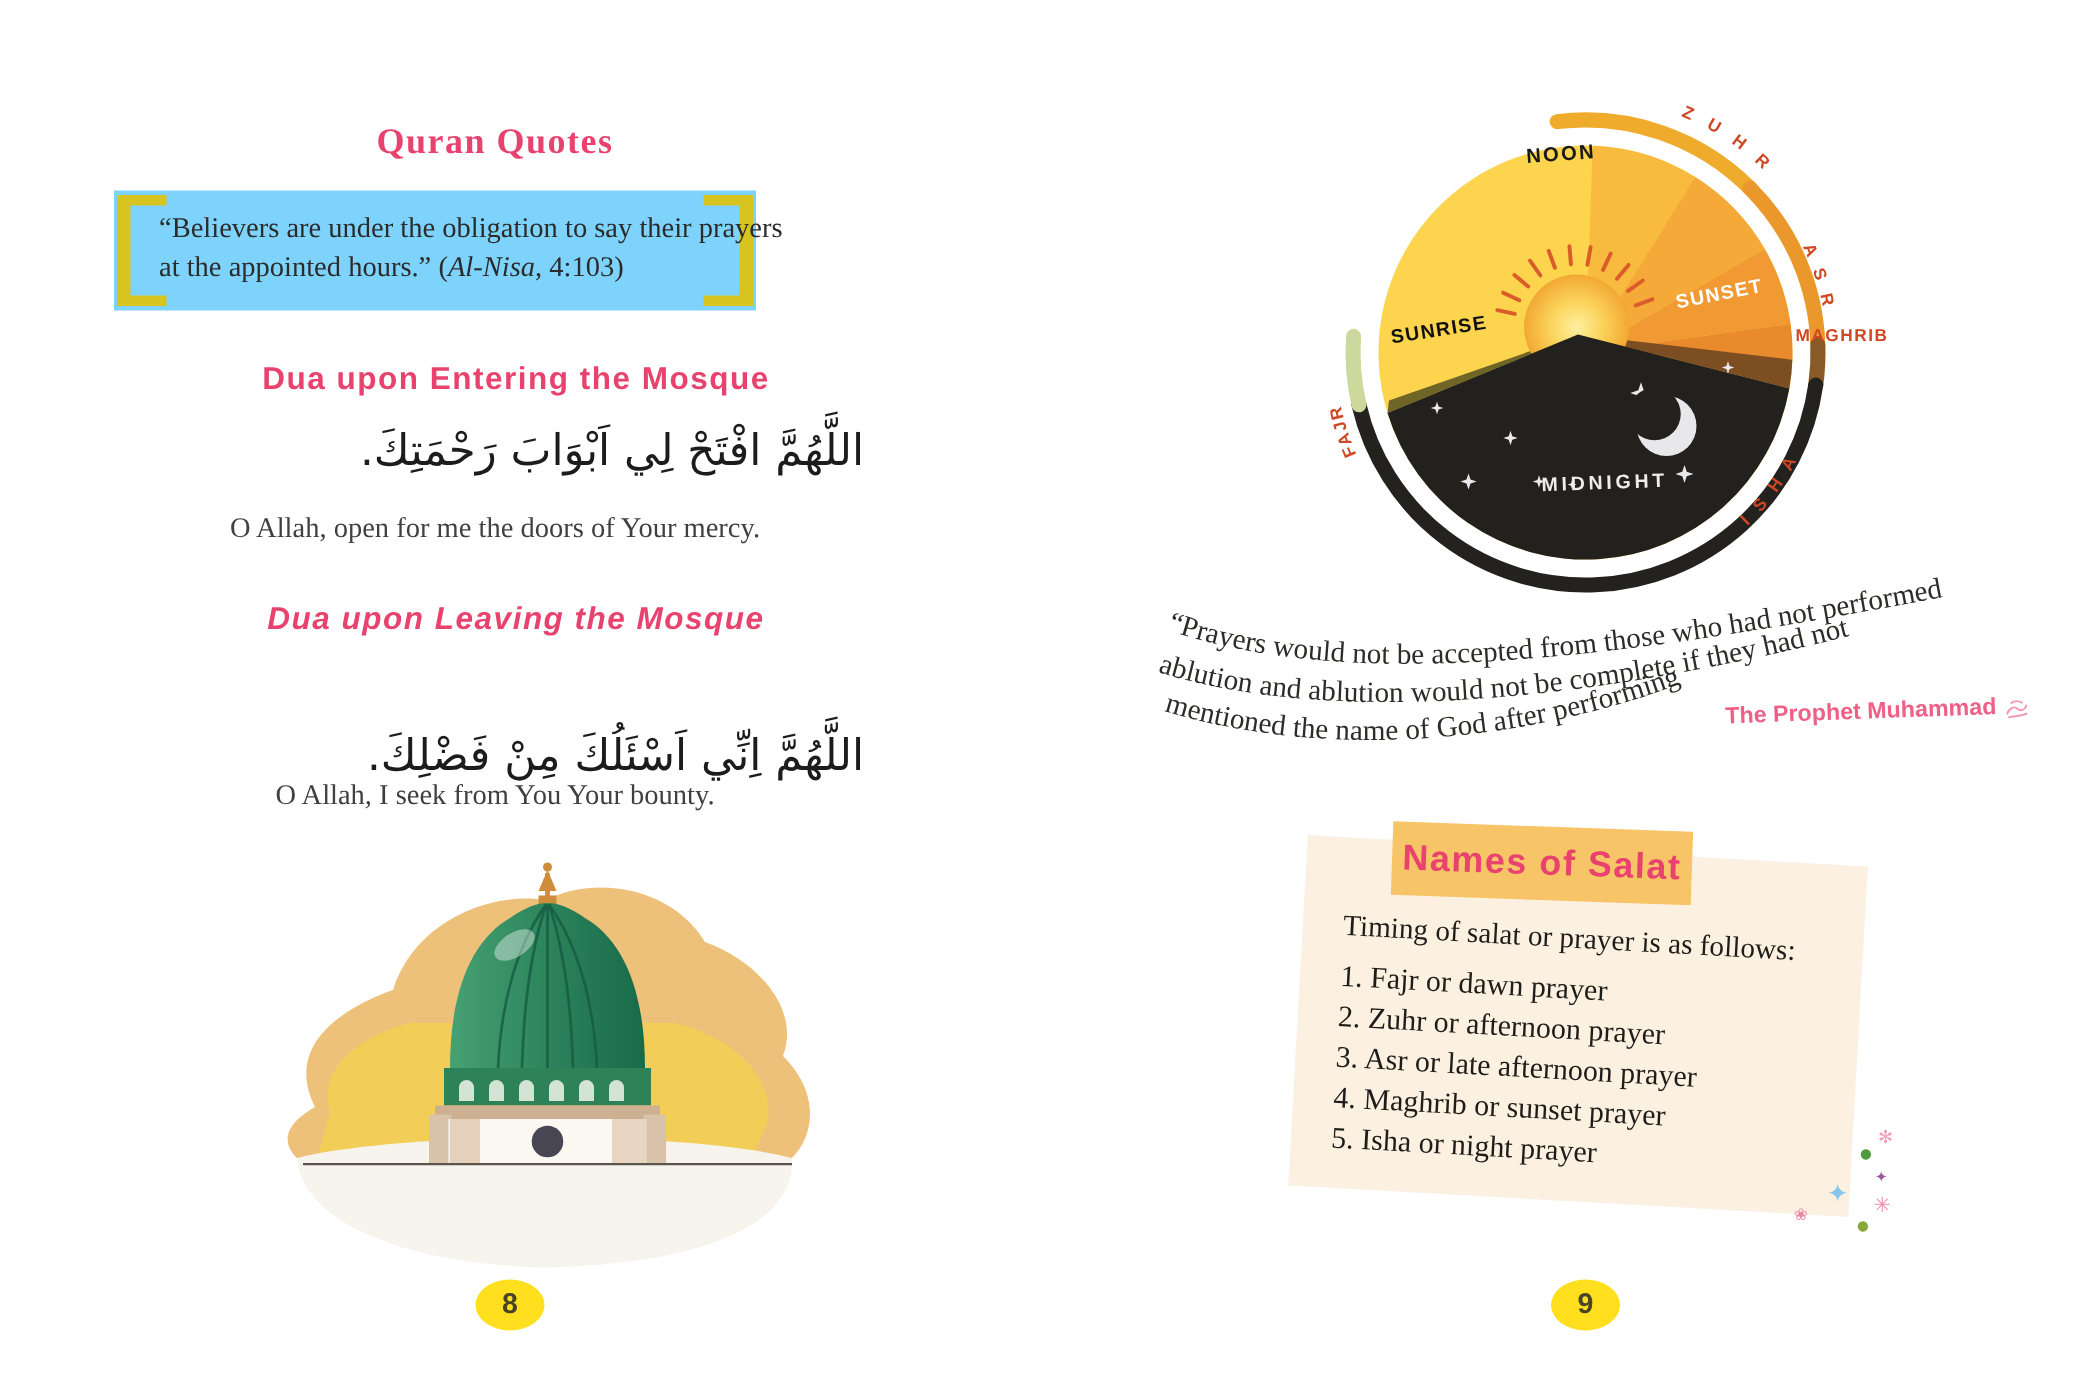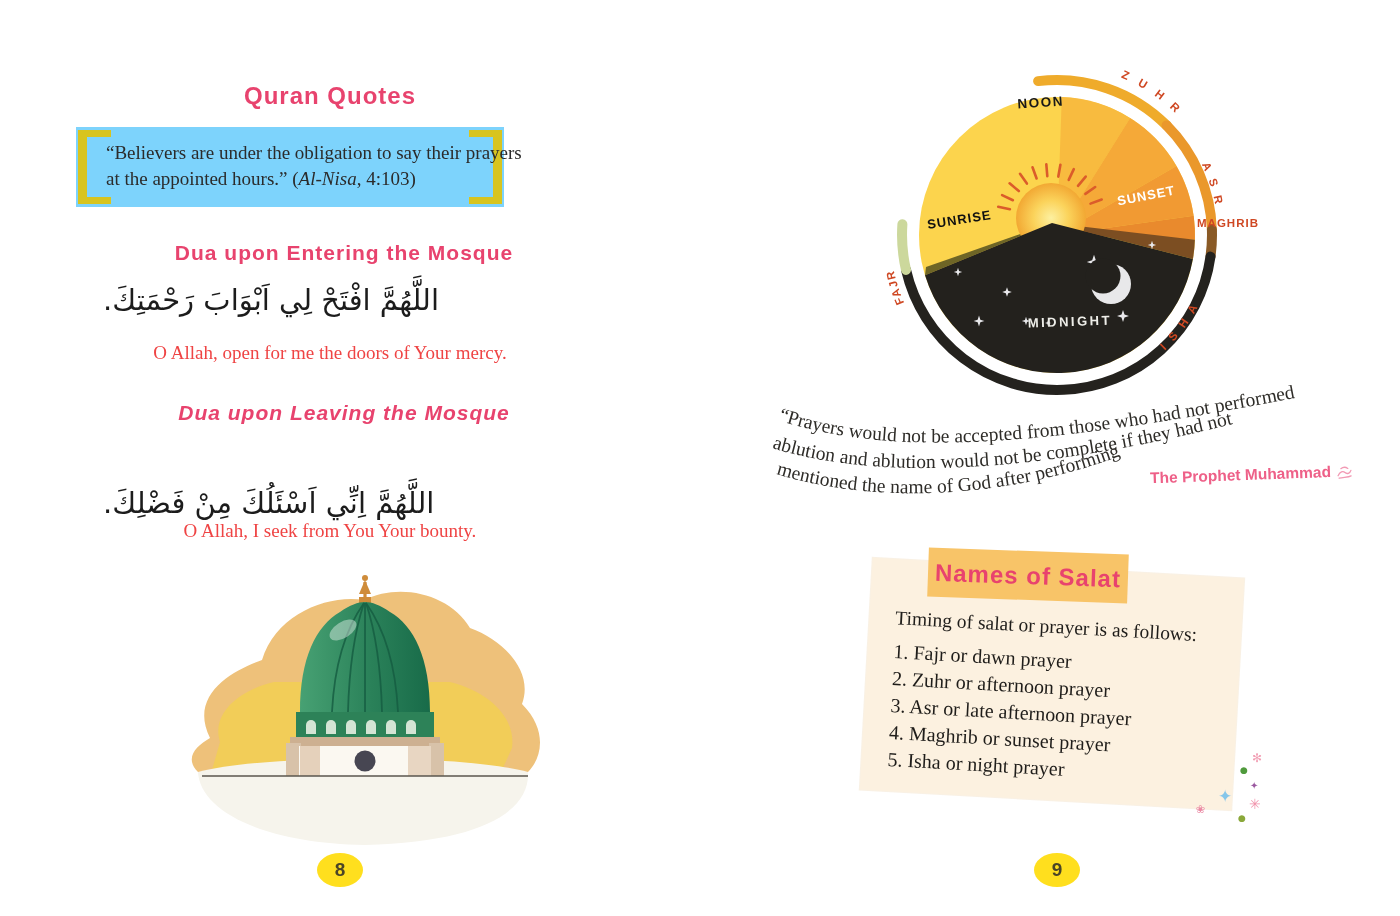--- a/index.html
+++ b/index.html
@@ -2,33 +2,33 @@
 <html><head>
 <meta charset="utf-8">
 <style>
   html,body{margin:0;padding:0;background:#ffffff;}
   .spread{position:relative;width:1400px;height:916px;background:#ffffff;overflow:hidden;
           font-family:"Liberation Serif",serif;color:#2b2b2b;}
   .abs{position:absolute;}
   
   .pink-head{font-family:"Liberation Sans",sans-serif;font-weight:bold;color:#e8436e;
              letter-spacing:1px;text-align:center;}
-  .page-title{left:120px;top:82px;width:420px;font-size:24px;}
+  .page-title{left:120px;top:82px;width:420px;font-size:24px;font-family:Liberation Serif, serif;}
   
   .quote-box{left:76px;top:127px;width:428px;height:80px;background:#7dd3fc;}
   .bracket{position:absolute;top:3px;bottom:3px;width:24px;border:solid #d8c41f;}
   .bracket.left{left:2px;border-width:7px 0 7px 9px;}
   .bracket.right{right:2px;border-width:7px 9px 7px 0;}
   .quote-text{position:absolute;left:30px;top:13px;width:490px;font-size:19px;line-height:26px;color:#2b2b2b;}
   .section-head{left:134px;width:420px;font-size:21px;}
   .head-enter{top:241px;} .head-leave{top:401px;font-style:italic;}
-  .arabic{left:103px;width:460px;text-align:left;direction:rtl;
+  .arabic{left:116px;width:460px;text-align:right;direction:rtl;
           font-family:"DejaVu Sans",sans-serif;font-size:29px;color:#1c1c1c;}
   .arabic1{top:283px;} .arabic2{top:443px;margin-top:43px;}
-  .trans{left:80px;width:500px;text-align:center;font-size:19px;color:#ef4444;}
+  .trans{left:80px;width:500px;text-align:center;font-size:19px;color:#404040;}
   .trans1{top:342px;} .trans2{top:520px;}
   
   .page-dot{width:46px;height:34px;border-radius:50%;background:#ffdf1e;
             font-family:"Liberation Sans",sans-serif;font-weight:bold;font-size:19px;color:#4a4427;
             text-align:center;line-height:34px;}
   .dot8{left:317px;top:853px;} .dot9{left:1034px;top:853px;}
   
   .attribution{left:1138px;top:466px;width:215px;font-family:"Liberation Sans",sans-serif;
                font-weight:bold;font-size:15.5px;color:#ee6088;transform:rotate(-2deg);
                display:flex;align-items:center;gap:5px;justify-content:flex-end;}

